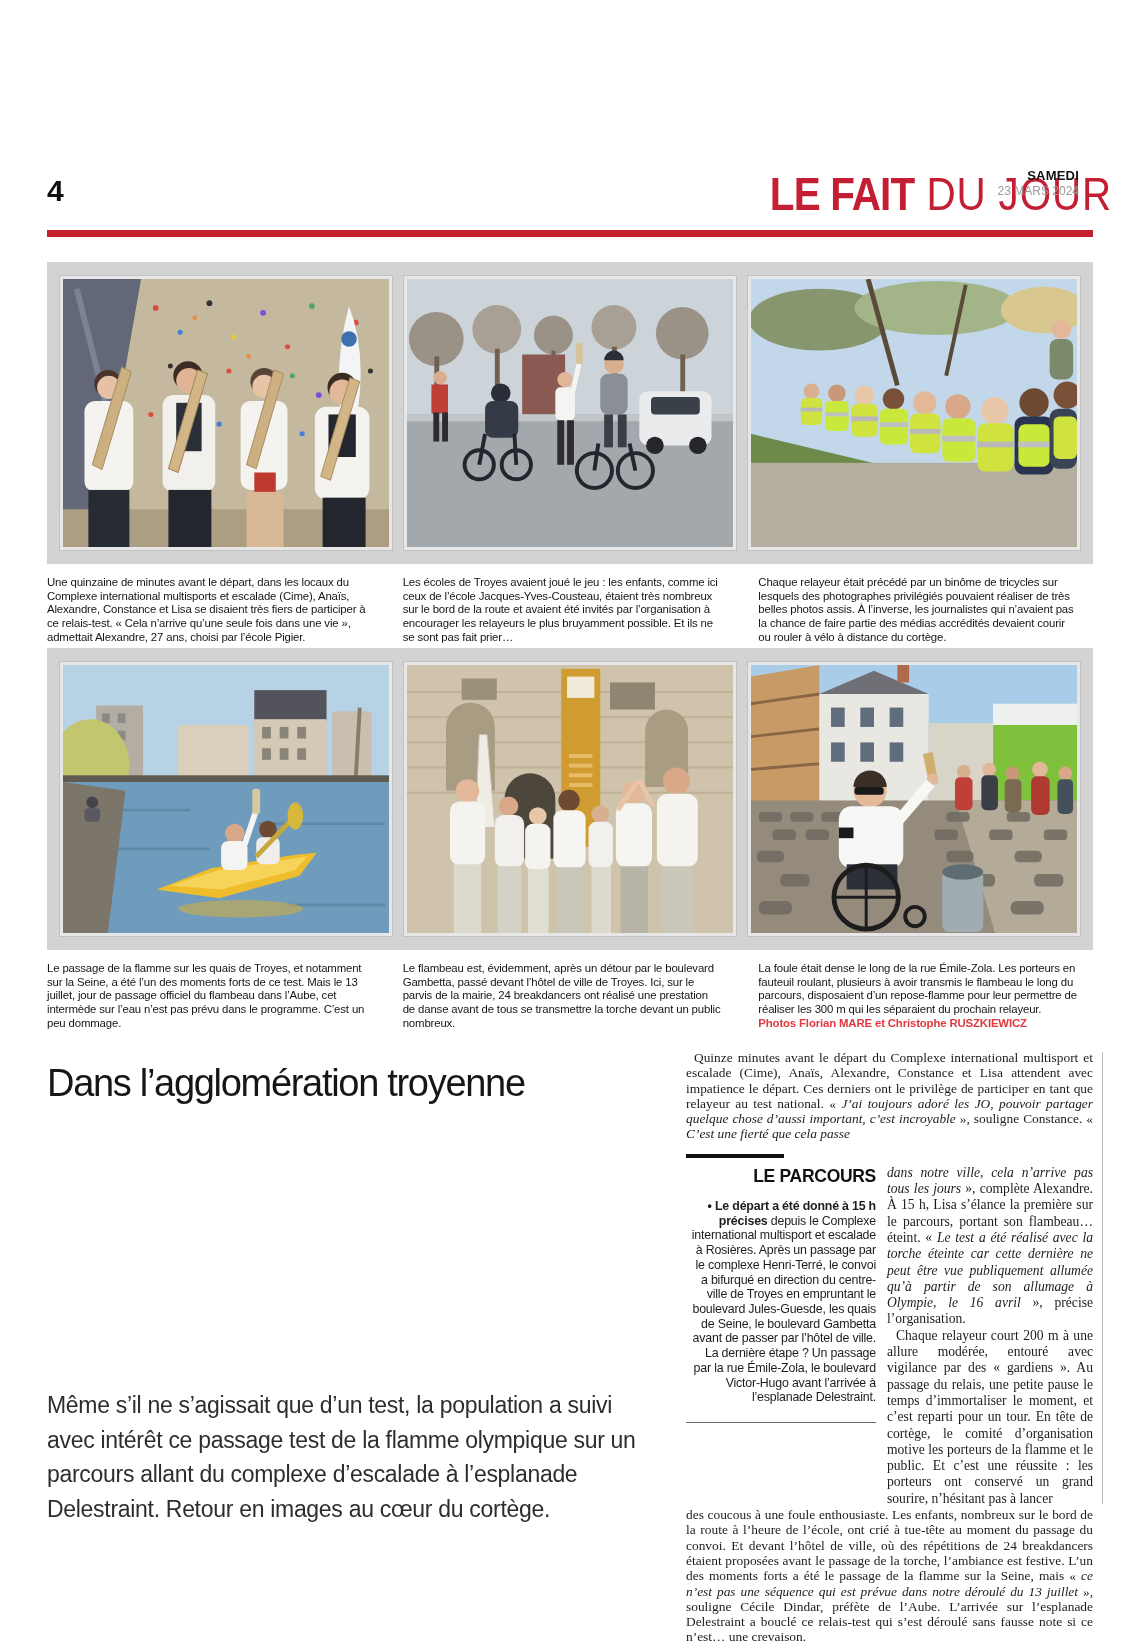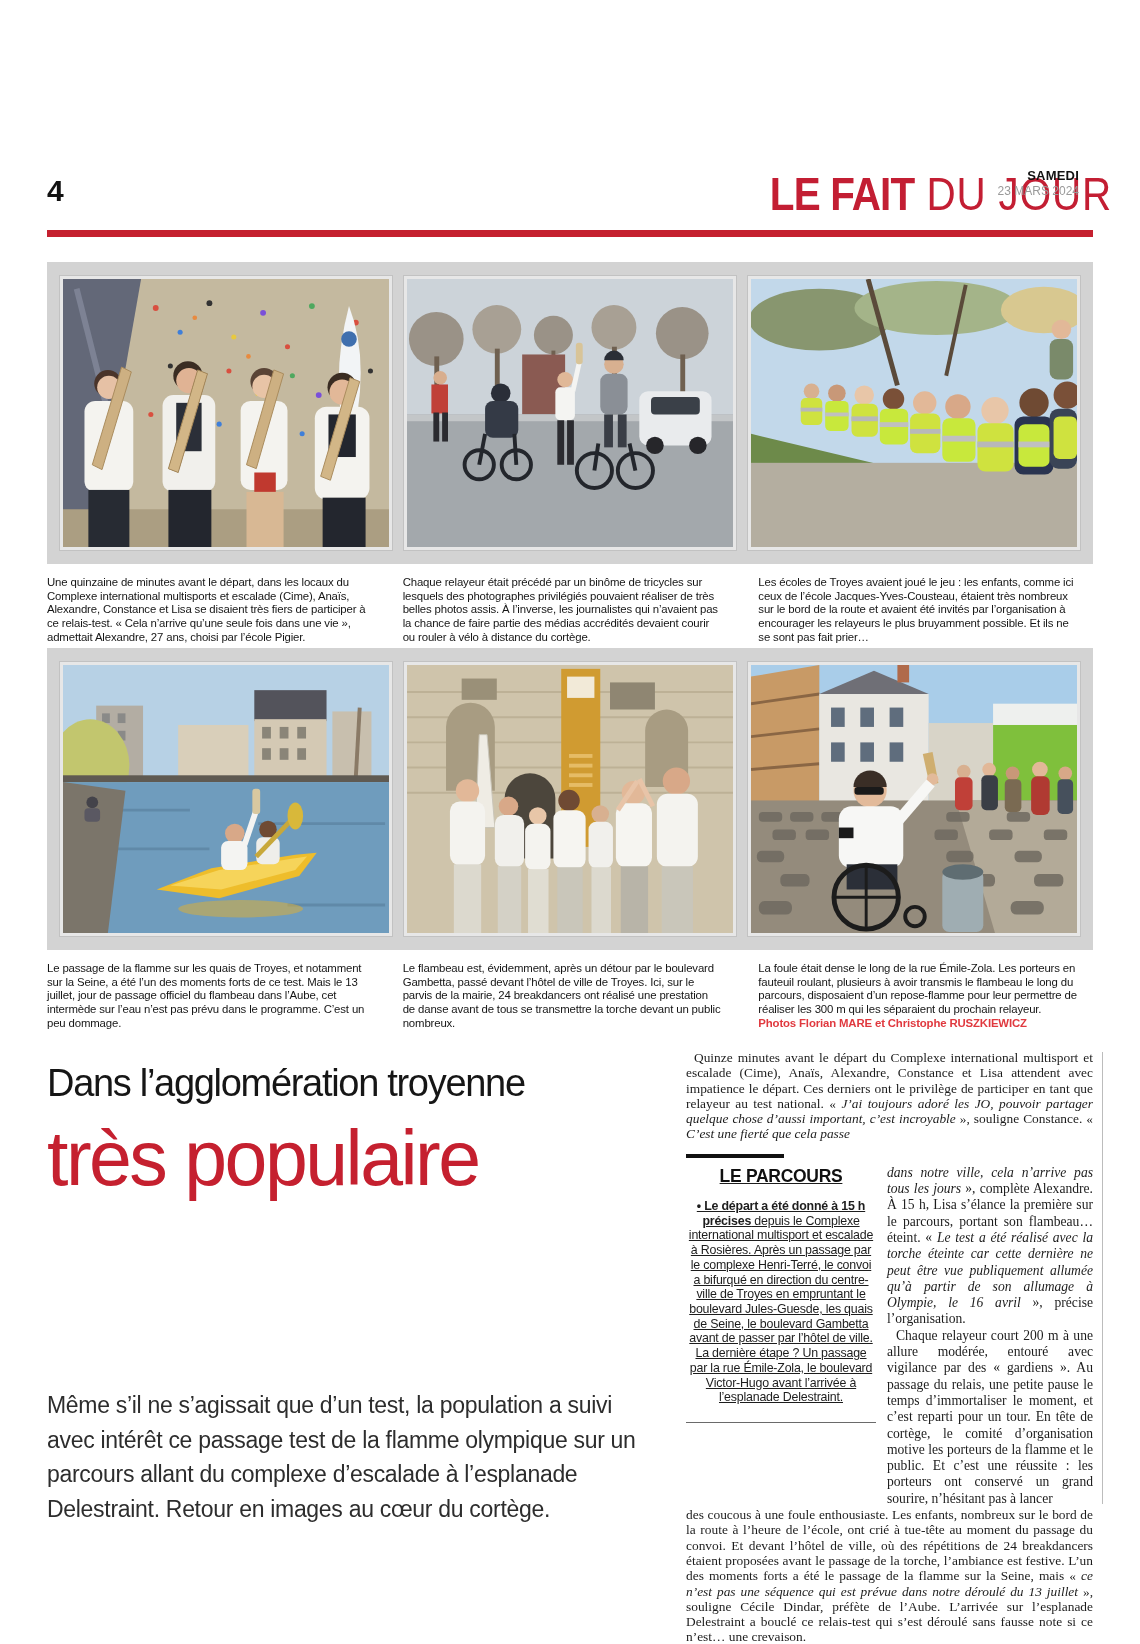--- a/index.html
+++ b/index.html
@@ -42,21 +42,21 @@
 
   
   .article-col{left:686px;top:1050px;width:407px;
     font-family:"Liberation Serif", serif;font-size:13.4px;line-height:15.3px;
     text-align:justify;color:#1c1c1c;}
   .article-col p{margin:0;}
   .intro{text-indent:8px;margin-bottom:7px;}
   .it{font-style:italic;}
   .col-row{display:flex;gap:11px;align-items:flex-start;}
   .sidebar{flex:0 0 190px;width:190px;font-family:"Liberation Sans", sans-serif;
-    text-align:center;color:#1d1d1d;text-decoration:underline;}
+    text-align:right;color:#1d1d1d;}
   .sidebar-rule-top{width:98px;height:4px;background:#111;margin:12px 0 11px;}
   .sidebar-title{font-size:17.5px;font-weight:bold;letter-spacing:-.3px;color:#101010;margin:0 0 15px;}
   .sidebar-body{font-size:12.4px;line-height:14.7px;letter-spacing:-.2px;}
   .sidebar-rule-bottom{width:190px;height:1px;background:#6a6a6a;margin-top:17px;}
   .col-text{flex:1;font-size:13.6px;line-height:16.3px;margin-top:23px;}
   .col-text p+p{text-indent:9px;}
   .bottom-para{margin-top:1px;}
   .v-rule{left:1102px;top:1052px;width:1px;height:452px;background:#bcbcbc;}
 </style>
 </head>
@@ -271,22 +271,22 @@
             <rect x="306" y="134" width="28" height="62" rx="9" fill="#3a4456"></rect>
             <rect x="310" y="142" width="24" height="44" rx="6" fill="#cfe23f"></rect>
           </g>
       </g>
     </svg>
   </div>
 </div>
 
 <div class="abs caption-row captions1">
   <div class="caption">Une quinzaine de minutes avant le départ, dans les locaux du Complexe international multisports et escalade (Cime), Anaïs, Alexandre, Constance et Lisa se disaient très fiers de participer à ce relais-test. « Cela n’arrive qu’une seule fois dans une vie », admettait Alexandre, 27 ans, choisi par l’école Pigier.</div>
+  <div class="caption">Les écoles de Troyes avaient joué le jeu : les enfants, comme ici ceux de l’école Jacques-Yves-Cousteau, étaient très nombreux sur le bord de la route et avaient été invités par l’organisation à encourager les relayeurs le plus bruyamment possible. Et ils ne se sont pas fait prier…</div>
   <div class="caption">Chaque relayeur était précédé par un binôme de tricycles sur lesquels des photographes privilégiés pouvaient réaliser de très belles photos assis. À l’inverse, les journalistes qui n’avaient pas la chance de faire partie des médias accrédités devaient courir ou rouler à vélo à distance du cortège.</div>
-  <div class="caption">Les écoles de Troyes avaient joué le jeu : les enfants, comme ici ceux de l’école Jacques-Yves-Cousteau, étaient très nombreux sur le bord de la route et avaient été invités par l’organisation à encourager les relayeurs le plus bruyamment possible. Et ils ne se sont pas fait prier…</div>
 </div>
 
 <div class="abs photo-band band2">
 
   <div class="photo-frame">
     <svg viewBox="0 0 334 277" preserveAspectRatio="none">
       <rect width="334" height="277" fill="#b7d1e5"></rect>
       <rect x="34" y="42" width="48" height="74" fill="#b3ada3"></rect>
       <g fill="#8a8a88">
         <rect x="40" y="50" width="8" height="10"></rect>
@@ -489,21 +489,20 @@
   <div class="caption">Le passage de la flamme sur les quais de Troyes, et notamment sur la Seine, a été l’un des moments forts de ce test. Mais le 13 juillet, jour de passage officiel du flambeau dans l’Aube, cet intermède sur l’eau n’est pas prévu dans le programme. C’est un peu dommage.</div>
   <div class="caption">Le flambeau est, évidemment, après un détour par le boulevard Gambetta, passé devant l’hôtel de ville de Troyes. Ici, sur le parvis de la mairie, 24 breakdancers ont réalisé une prestation de danse avant de tous se transmettre la torche devant un public nombreux.</div>
   <div class="caption">
     <span>La foule était dense le long de la rue Émile-Zola. Les porteurs en fauteuil roulant, plusieurs à avoir transmis le flambeau le long du parcours, disposaient d’un repose-flamme pour leur permettre de réaliser les 300 m qui les séparaient du prochain relayeur. </span><span class="credit">Photos Florian MARE et Christophe RUSZKIEWICZ</span>
   </div>
 </div>
 
 <div class="abs kicker">Dans l’agglomération troyenne</div>
 
 <div class="abs headline">
-  <div>très populaire</div>
 </div>
 
 <div class="abs standfirst">Même s’il ne s’agissait que d’un test, la population a suivi avec intérêt ce passage test de la flamme olympique sur un parcours allant du complexe d’escalade à l’esplanade Delestraint. Retour en images au cœur du cortège.</div>
 
 <div class="abs article-col">
 
   <p class="intro"><span>Quinze minutes avant le départ du Complexe international multisport et escalade (Cime), Anaïs, Alexandre, Constance et Lisa attendent avec impatience le départ. Ces derniers ont le privilège de participer en tant que relayeur au test national. « </span><span class="it">J’ai toujours adoré les JO, pouvoir partager quelque chose d’aussi important, c’est incroyable</span><span> », souligne Constance. « </span><span class="it">C’est une fierté que cela passe</span></p>
 
   <div class="col-row">
 

